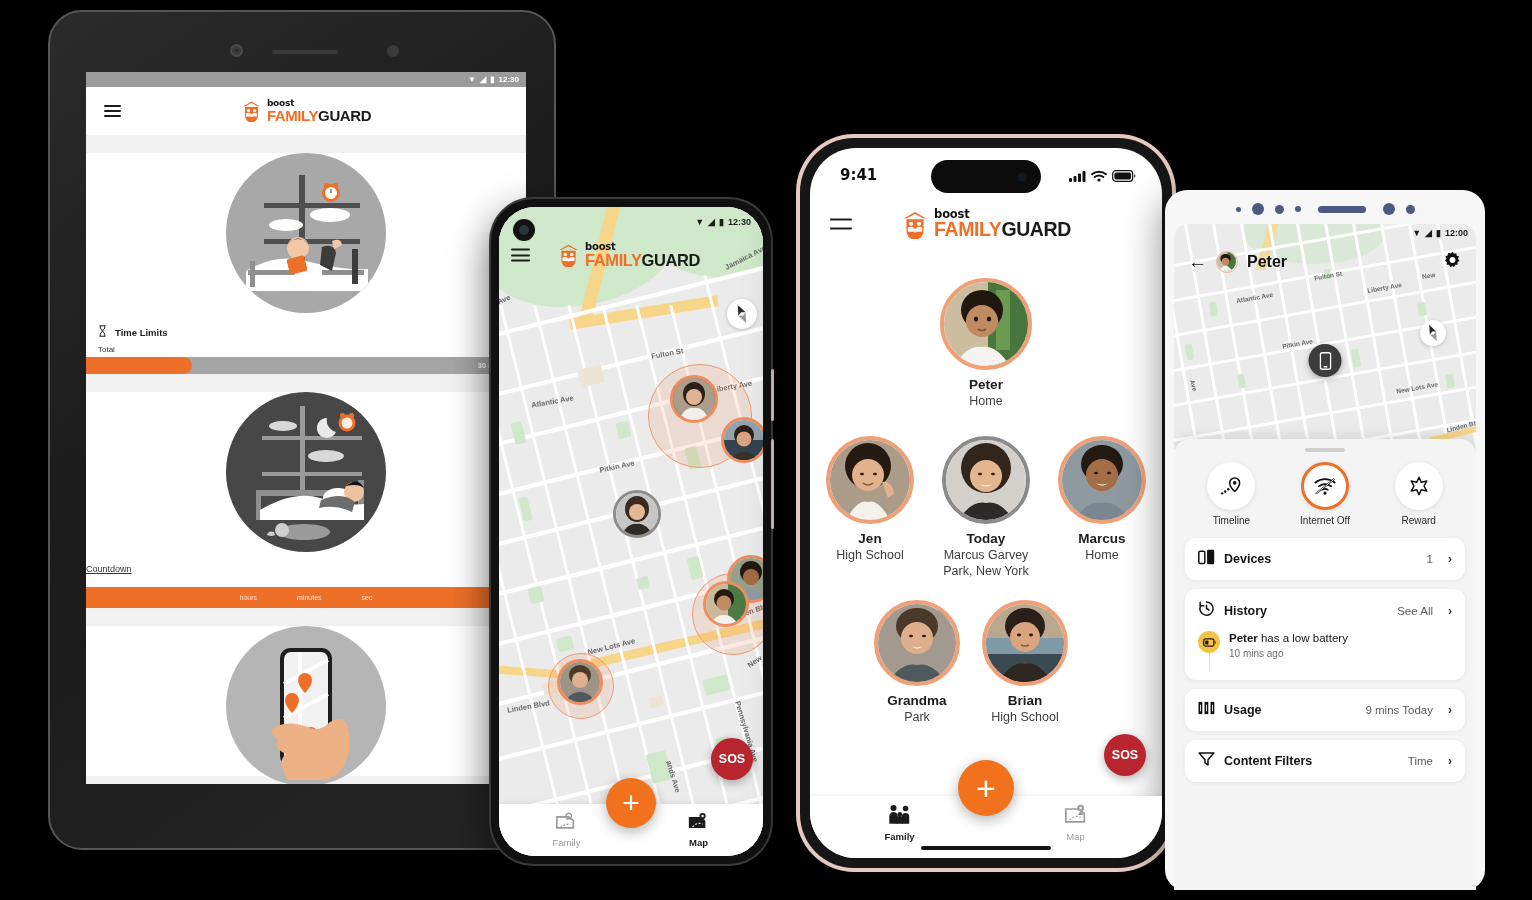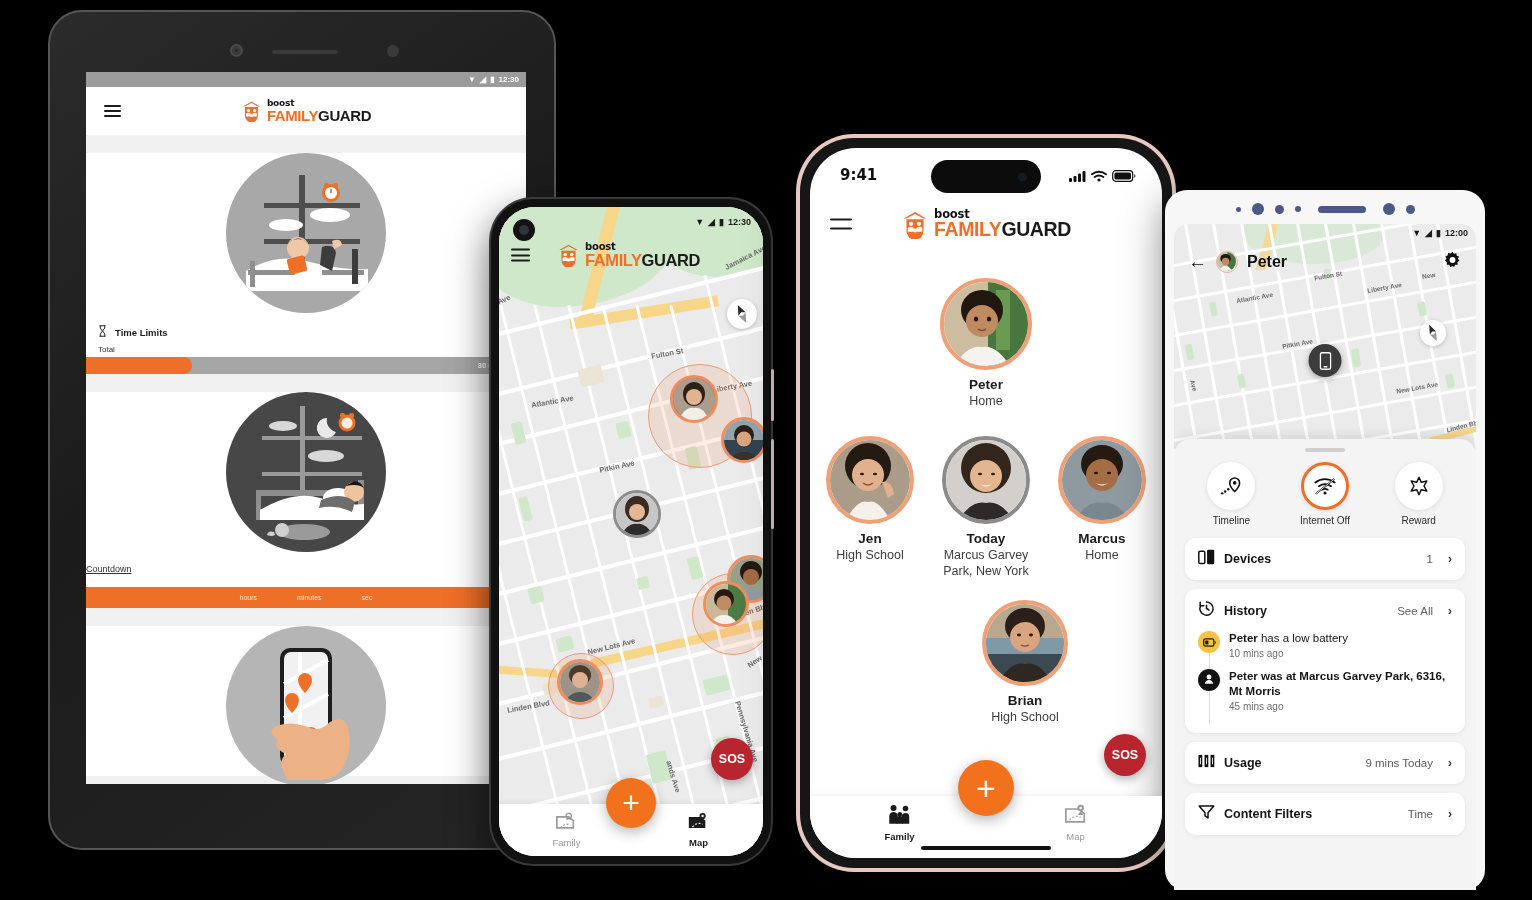--- a/index.html
+++ b/index.html
@@ -662,20 +662,35 @@
           <ellipse cx="34" cy="33" rx="2" ry="1.3" fill="#1d140d"></ellipse>
               <ellipse cx="47" cy="33" rx="2" ry="1.3" fill="#1d140d"></ellipse>
           <path d="M34 43 q6 5 12 0 q-6 3 -12 0Z" fill="#fff"></path>
           <path d="M12 80 q14 -20 28 -17 q14 -3 28 17Z" fill="#7b8790"></path>
         </svg>
       </div>
       <div class="nm">Marcus</div>
       <div class="loc">Home</div>
     </div>
 
+    <div class="member abs" style="left:64px;top:452px">
+      <div class="ava" style="width:86px;height:86px">
+        <svg width="78" height="78" viewBox="0 0 78 78" style="border-radius:50%;display:block">
+          <rect width="78" height="78" fill="#a29a8e"></rect>
+          <ellipse cx="39" cy="22" rx="21" ry="18" fill="#4a392b"></ellipse>
+          <circle cx="39" cy="34" r="16" fill="#dfaf8d"></circle>
+          <ellipse cx="33" cy="32" rx="2" ry="1.3" fill="#261c14"></ellipse>
+              <ellipse cx="46" cy="32" rx="2" ry="1.3" fill="#261c14"></ellipse>
+          <path d="M33 42 q6 5 12 0 q-6 3 -12 0Z" fill="#fff"></path>
+          <path d="M10 78 q14 -20 29 -17 q15 -3 29 17Z" fill="#4e5a5d"></path>
+        </svg>
+      </div>
+      <div class="nm">Grandma</div>
+      <div class="loc">Park</div>
+    </div>
 
     <div class="member abs" style="left:172px;top:452px">
       <div class="ava" style="width:86px;height:86px">
         <svg width="78" height="78" viewBox="0 0 78 78" style="border-radius:50%;display:block">
           <rect width="78" height="78" fill="#b9a88f"></rect>
               <rect y="34" width="78" height="16" fill="#7f99a6"></rect>
               <rect y="50" width="78" height="28" fill="#3b4a52"></rect>
           <ellipse cx="39" cy="22" rx="20" ry="18" fill="#2a2019"></ellipse>
           <circle cx="39" cy="33" r="15" fill="#d9a47e"></circle>
           <ellipse cx="33" cy="31" rx="2" ry="1.4" fill="#221a12"></ellipse>
@@ -893,33 +908,20 @@
                     <rect x="2.3" y="2.3" width="3.6" height="4.4" rx="1" fill="#1b1b1b"></rect>
                     <path d="M13 3.1v2.8a1.5 1.5 0 0 0 0-2.8Z" fill="#1b1b1b"></path>
                   </svg>
             </span>
             <div class="body">
               <div class="txt"><span>Peter</span><span class="lite"> has a low battery</span></div>
               <div class="time">10 mins ago</div>
             </div>
           </div>
 
-          <div class="hist">
-            <div class="line"></div>
-            <span class="badge" style="background:#131313">
-              <svg width="12" height="14" viewBox="0 0 12 14">
-                    <circle cx="6" cy="4" r="2.4" fill="#fff"></circle>
-                    <path d="M6 7.1c-2.4 0-4 1.7-4 3.6h8c0-1.9-1.6-3.6-4-3.6Z" fill="#fff"></path>
-                  </svg>
-            </span>
-            <div class="body">
-              <div class="txt"><span>Peter</span><span> was at Marcus Garvey Park, 6316, Mt Morris</span></div>
-              <div class="time">45 mins ago</div>
-            </div>
-          </div>
 
         </div>
       </div>
 
       <div class="panel">
         <div class="panel-row">
           <span>
             <svg width="17" height="16" viewBox="0 0 18 17">
                   <rect x="0.5" y="2" width="4" height="13" fill="#111"></rect>
                   <rect x="6.9" y="2" width="4" height="13" fill="#111"></rect>

